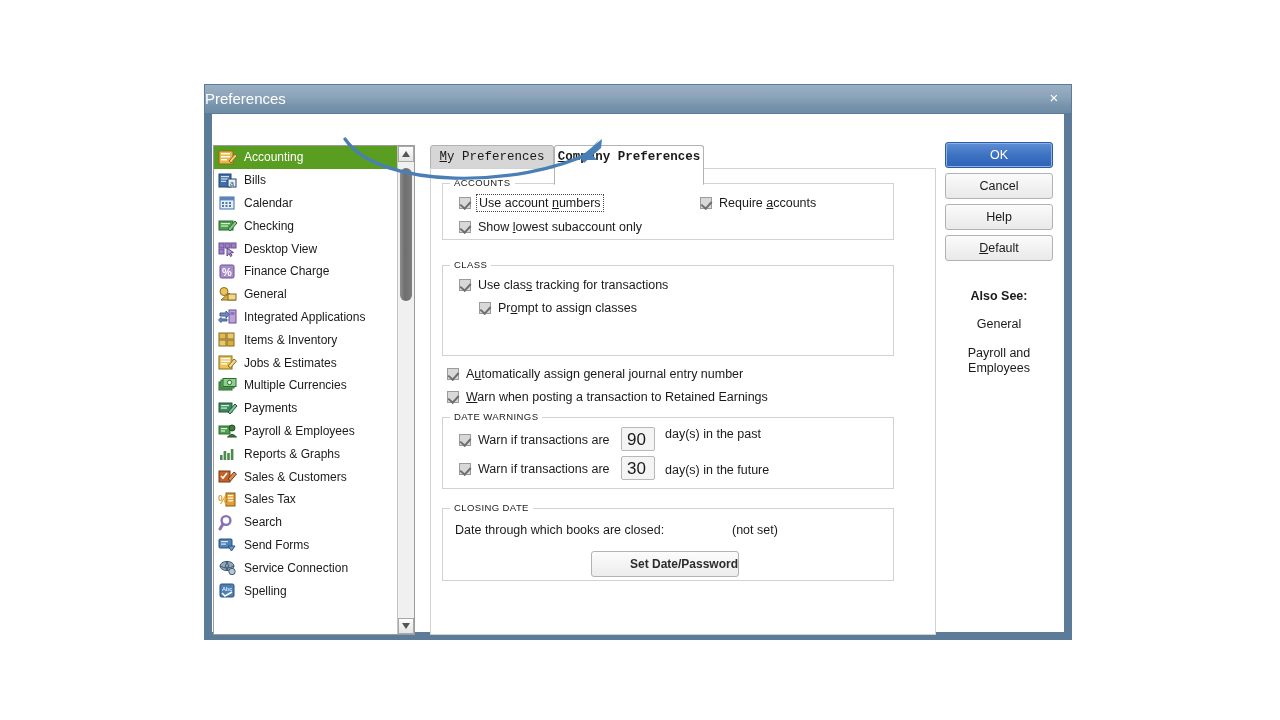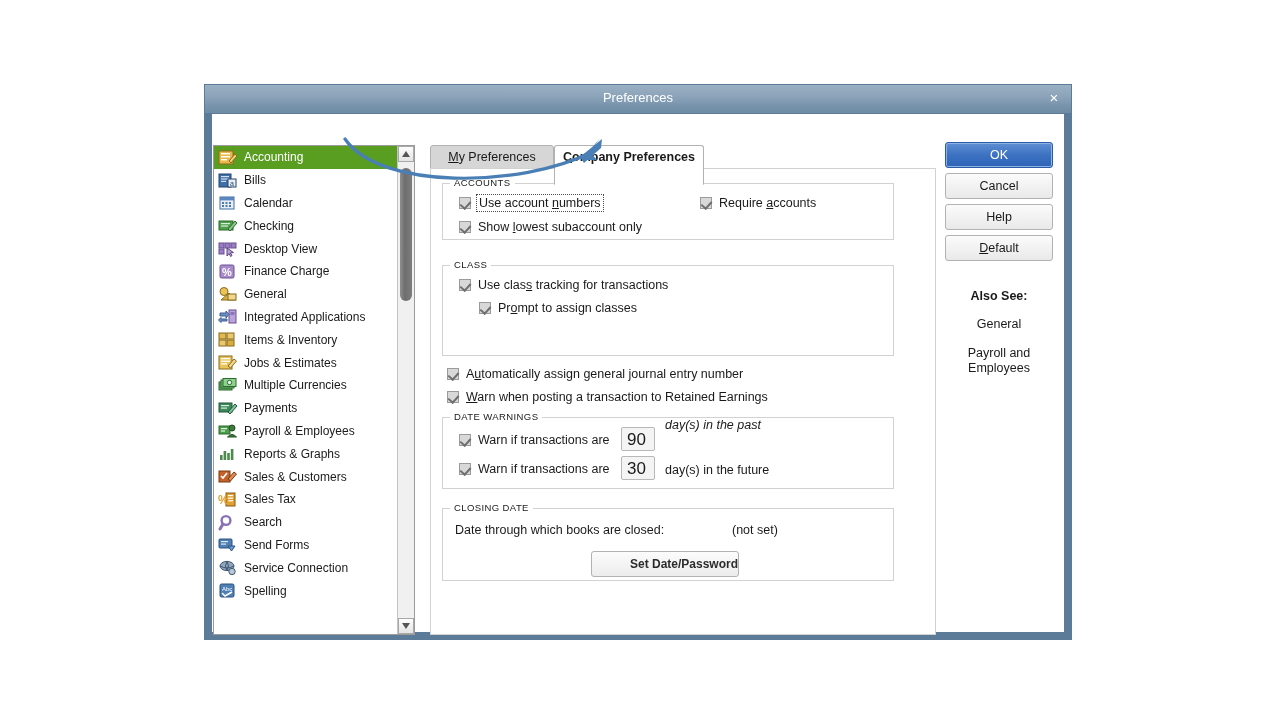--- a/index.html
+++ b/index.html
@@ -35,22 +35,22 @@
     position: relative;
     height: 29px;
     background: linear-gradient(to bottom, #9ab0c4 0%, #8aa2b8 45%, #7693ab 75%, #6e8ca5 100%);
     border-bottom: 1px solid #5c7b99;
     box-sizing: border-box;
   }
   .titlebar-text {
     position: absolute;
     left: 0; right: 0;
     top: 5px;
-    text-align: center;
-    font-size: 13px;
+    text-align: left;
+    font-size: 15px;
     color: #ffffff;
   }
   .close-btn {
     position: absolute;
     right: 8px;
     top: 4px;
     width: 18px;
     height: 18px;
     color: #ffffff;
     font-size: 15px;
@@ -170,20 +170,21 @@
   .tab {
     position: absolute;
     top: 0;
     height: 40px;
     line-height: 23px;
     font-size: 12.5px;
     text-align: center;
     box-sizing: border-box;
     cursor: pointer;
     color: #1a1a1a;
+    font-family: Liberation Mono, monospace;
   }
   .tab.inactive {
     left: 0;
     width: 124px;
     background: #d6d6d6;
     border: 1px solid #b2b2b2;
     border-bottom: 1px solid #b2b2b2;
     border-radius: 3px 3px 0 0;
   }
   .tab.active {
@@ -665,21 +666,21 @@
           </div>
 
           <div class="group" style="left:11px; top:248px; width:452px; height:72px;">
             <div class="group-title">DATE WARNINGS</div>
 
             <div class="cb-row" style="left:16px; top:15px;">
               <span class="cbox"></span>
               <span class="cb-label">Warn if transactions are</span>
             </div>
             <div class="numbox" style="position:absolute; left:178px; top:9px;">90</div>
-            <div class="plain" style="left:222px; top:0;font-style:italic;">day(s) in the past</div>
+            <div class="plain" style="left:222px; top:9px;">day(s) in the past</div>
 
             <div class="cb-row" style="left:16px; top:44px;">
               <span class="cbox"></span>
               <span class="cb-label">Warn if transactions are</span>
             </div>
             <div class="numbox" style="position:absolute; left:178px; top:38px;">30</div>
             <div class="plain" style="left:222px; top:45px;">day(s) in the future</div>
           </div>
 
           <div class="group" style="left:11px; top:339px; width:452px; height:73px;">

